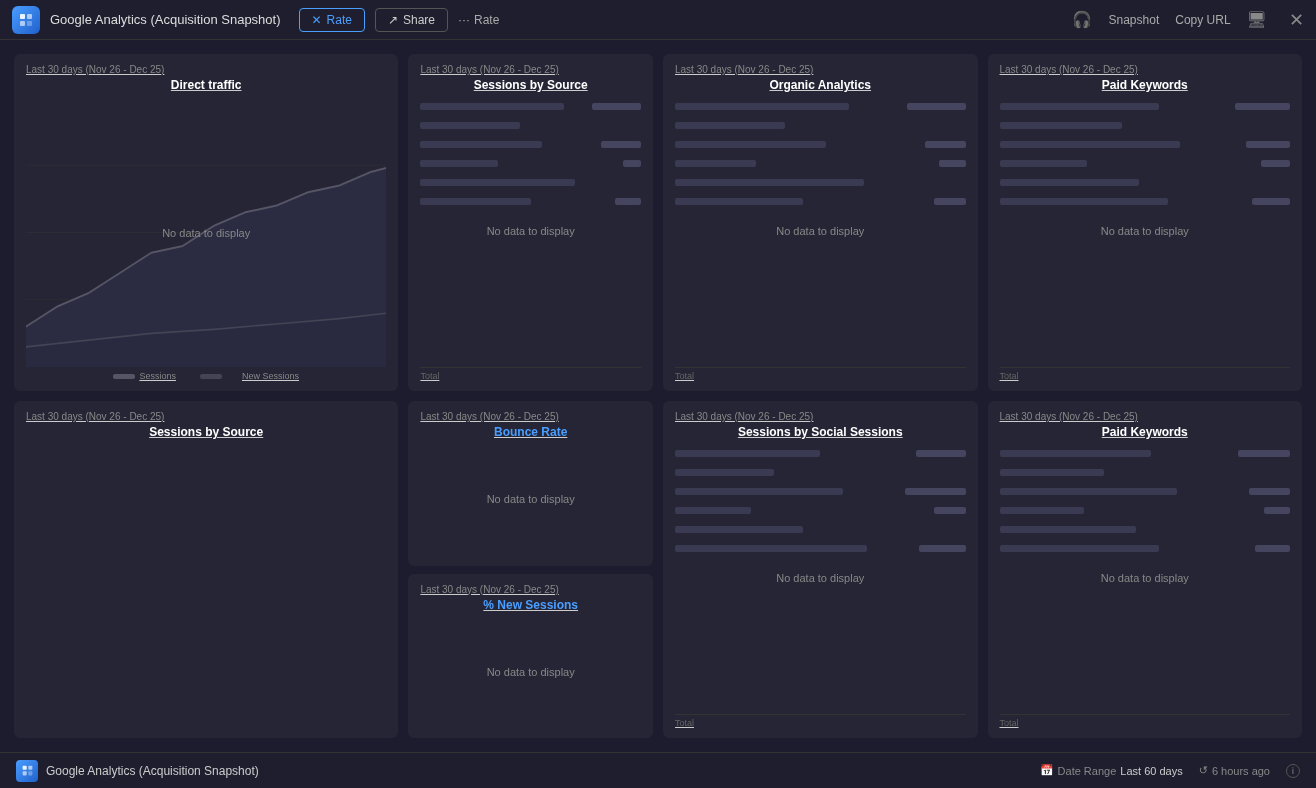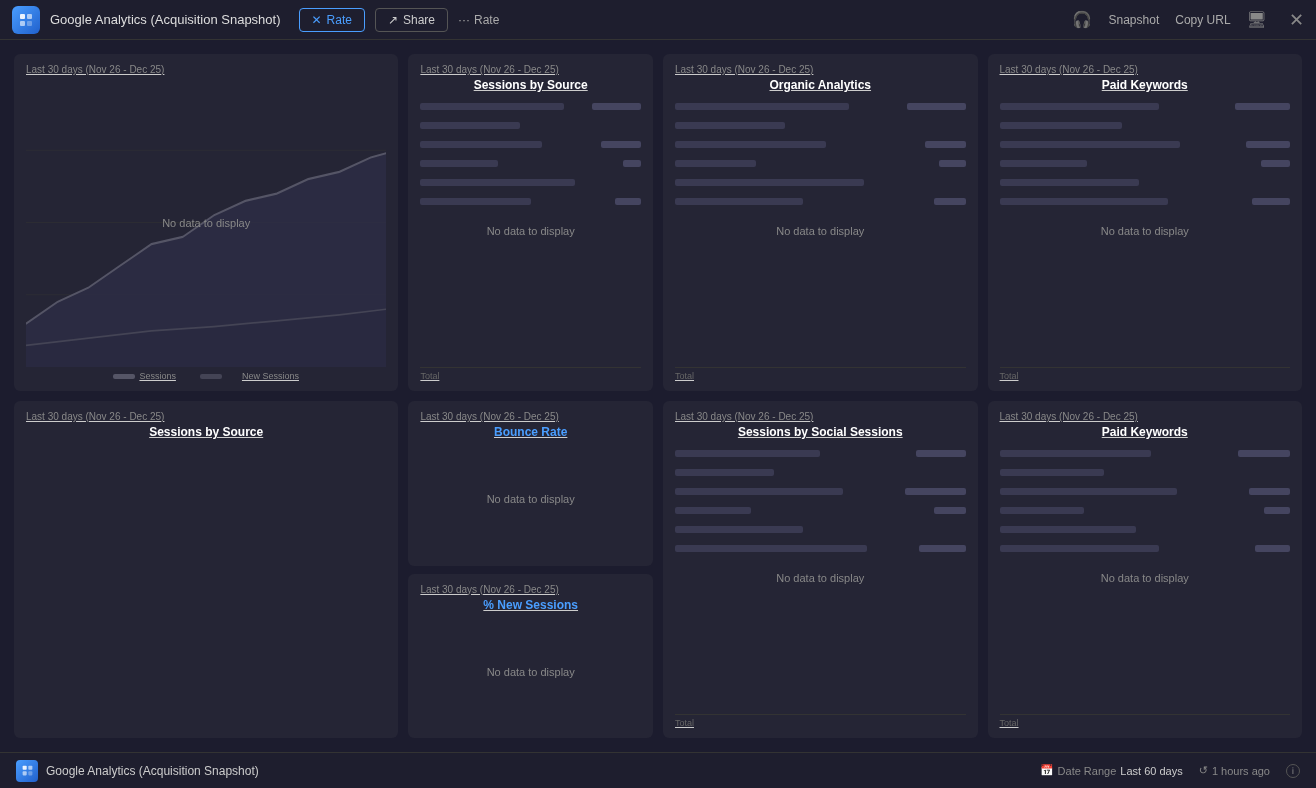--- a/index.html
+++ b/index.html
@@ -252,20 +252,21 @@
     margin-top: 4px;
     padding-top: 3px;
     border-top: 1px solid #333;
   }
 </style>
 
 <div class="grid-main" id="main-grid">
 
   <div class="card2" style="grid-column:1;grid-row:1;">
     <div class="card-date">Last 30 days (Nov 26 - Dec 25)</div>
+    <div class="card-title">Direct traffic</div>
     <div style="flex:1;position:relative;">
       <svg style="width:100%;height:100%;position:absolute;top:0;left:0;" viewBox="0 0 460 200" preserveAspectRatio="none">
         <line x1="0" y1="50" x2="460" y2="50" stroke="#333" stroke-width="0.5"></line>
         <line x1="0" y1="100" x2="460" y2="100" stroke="#333" stroke-width="0.5"></line>
         <line x1="0" y1="150" x2="460" y2="150" stroke="#333" stroke-width="0.5"></line>
         <polygon points="0,170 40,155 80,145 120,130 160,115 200,110 240,95 280,85 320,80 360,70 400,65 440,55 460,52 460,200 0,200" fill="#2e2e48" opacity="0.7"></polygon>
         <polyline points="0,170 40,155 80,145 120,130 160,115 200,110 240,95 280,85 320,80 360,70 400,65 440,55 460,52" fill="none" stroke="#555566" stroke-width="1.5"></polyline>
         <polygon points="0,185 80,180 160,175 240,172 320,168 400,164 460,160 460,200 0,200" fill="#28283d" opacity="0.5"></polygon>
         <polyline points="0,185 80,180 160,175 240,172 320,168 400,164 460,160" fill="none" stroke="#444455" stroke-width="1.2"></polyline>
       </svg>
@@ -474,17 +475,17 @@
   <span class="bottombar-title">Google Analytics (Acquisition Snapshot)</span>
   <div class="bottombar-spacer"></div>
   <div class="bottombar-right">
     <div class="bottombar-daterange">
       <span>📅</span>
       <span>Date Range</span>
       <span style="color:#ccc;">Last 60 days</span>
     </div>
     <div class="bottombar-refresh">
       <span>↺</span>
-      <span>1 hours ago</span>
+      <span>6 hours ago</span>
     </div>
     <div class="bottombar-info">ℹ</div>
   </div>
 </div>
 
 </body></html>

